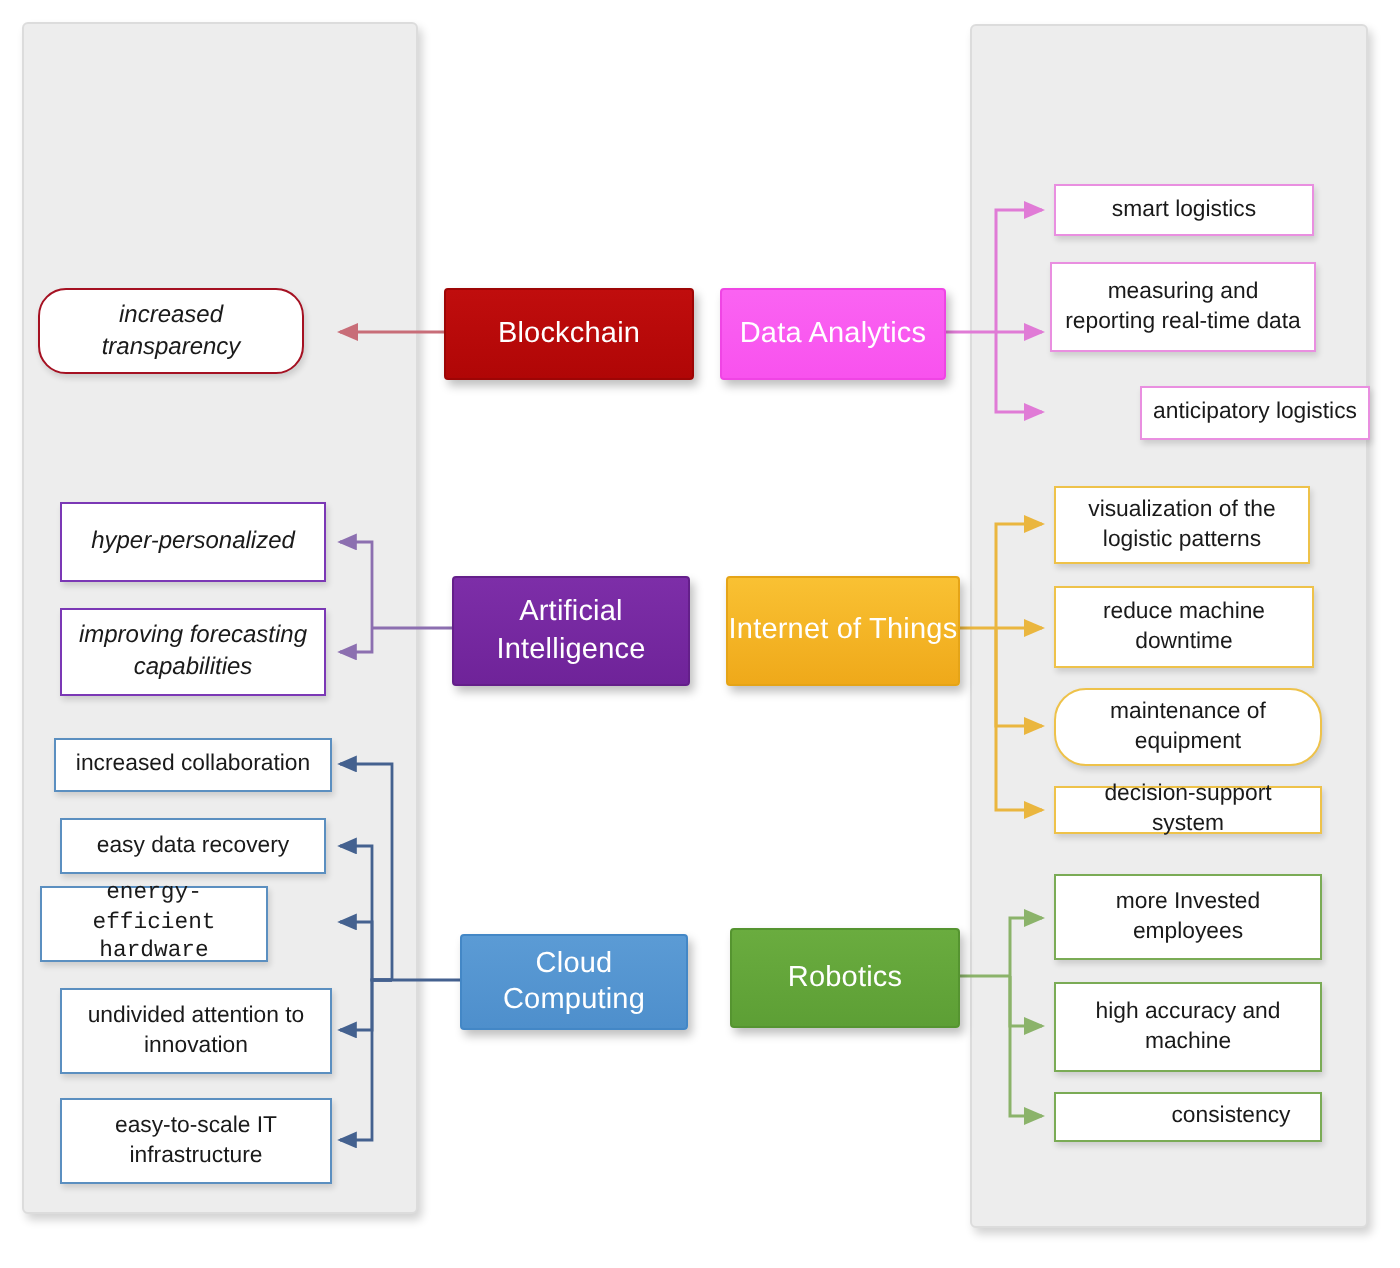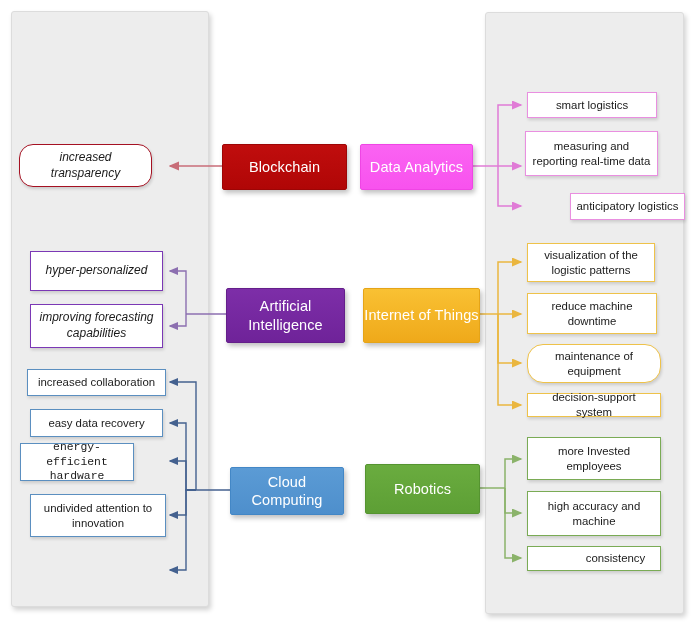--- a/index.html
+++ b/index.html
@@ -178,20 +178,23 @@
   </div>
   <div class="leaf blue" style="left:30px;top:409px;width:133px;height:28px;">
     <span>easy data recovery</span>
   </div>
   <div class="leaf blue" style="left:20px;top:443px;width:114px;height:38px;font-family:Liberation Mono, monospace;">
     <span>energy-efficient hardware</span>
   </div>
   <div class="leaf blue" style="left:30px;top:494px;width:136px;height:43px;">
     <span>undivided attention to innovation</span>
   </div>
+  <div class="leaf blue" style="left:30px;top:549px;width:136px;height:43px;">
+    <span>easy-to-scale IT infrastructure</span>
+  </div>
 
   <div class="leaf pink" style="left:527px;top:92px;width:130px;height:26px;">
     <span>smart logistics</span>
   </div>
   <div class="leaf pink" style="left:525px;top:131px;width:133px;height:45px;">
     <span>measuring and reporting real-time data</span>
   </div>
   <div class="leaf pink" style="left:527px;top:193px;width:115px;height:27px;margin-left:43px;">
     <span>anticipatory logistics</span>
   </div>

